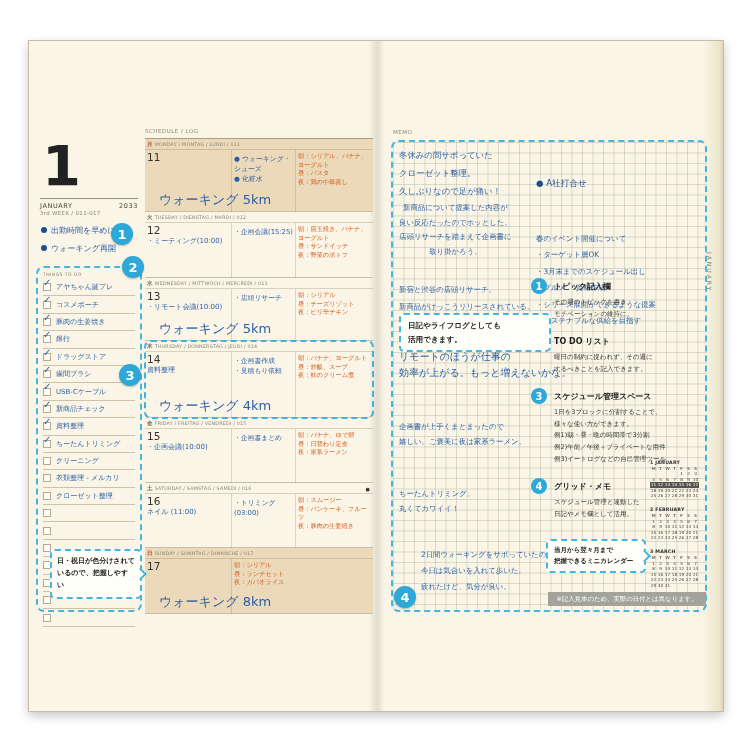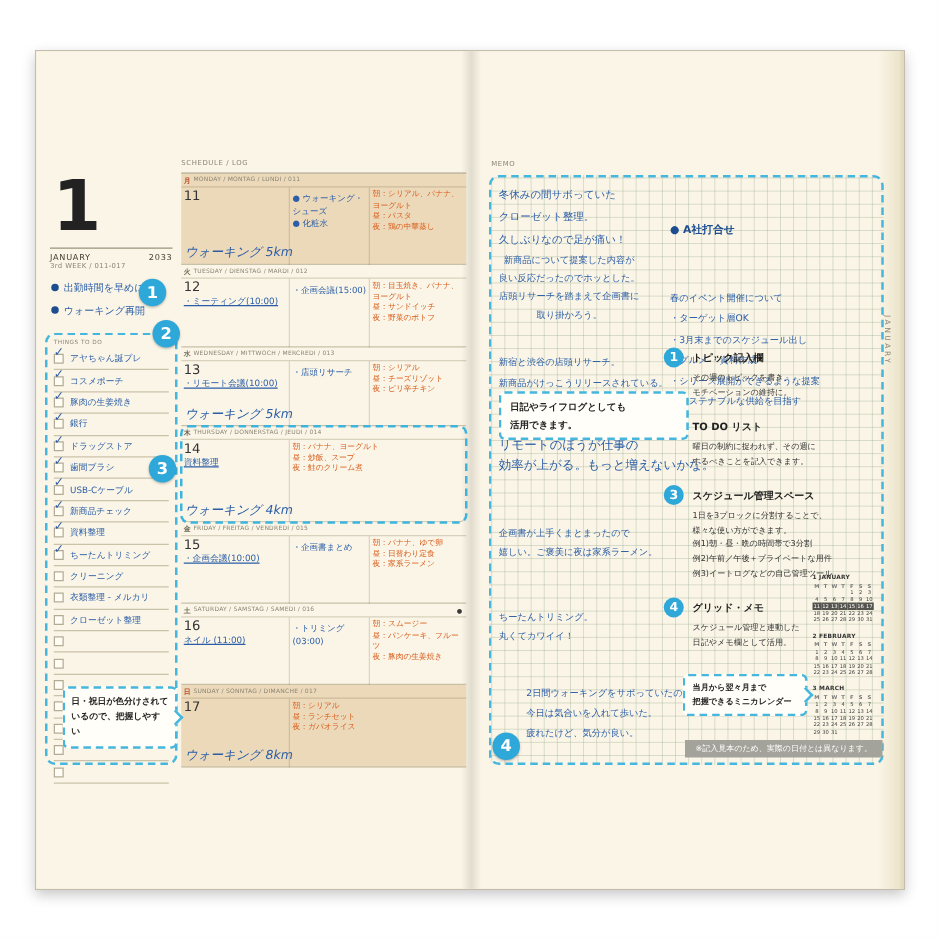--- a/index.html
+++ b/index.html
@@ -42,22 +42,22 @@
   .day-head{display:flex;align-items:center;height:9px;padding:1px 3px 0 2px;
         font-size:4.8px;color:#8b8575;letter-spacing:.2px;border-bottom:1px solid rgba(120,105,70,.25);}
   .day-head .kanji{font-size:5.5px;font-weight:700;margin-right:2px;}
   .day-head .moon{margin-left:auto;font-size:5px;color:#3a3a3a;}
   .day-body{display:flex;height:calc(100% - 10px);}
   .col1{position:relative;width:87px;border-right:1px solid rgba(90,70,30,.18);padding:1px 2px;box-sizing:border-box;}
   .col2{width:64px;border-right:1px solid rgba(90,70,30,.18);padding:4px 2px;box-sizing:border-box;
         font-size:6.8px;color:#2b5ea7;white-space:pre-line;line-height:1.5;}
   .col3{flex:1;padding:2px 2px;font-size:6.2px;color:#d95b1a;white-space:pre-line;line-height:1.4;}
   .date{font-size:10.5px;color:#333;font-weight:500;}
-  .c1-items{font-size:7px;color:#2b5ea7;white-space:pre-line;line-height:1.45;text-decoration:underline;}
-  .c1-log{position:absolute;left:3px;bottom:3px;font-size:10px;color:#2b5ea7;white-space:nowrap;font-style:italic;}
+  .c1-items{font-size:7px;color:#2b5ea7;white-space:pre-line;line-height:1.45;}
+  .c1-log{position:absolute;left:14px;bottom:3px;font-size:13px;color:#2b5ea7;white-space:nowrap;}
 
   
   .badge{position:absolute;width:22px;height:22px;border-radius:50%;background:#2ea7d9;color:#fff;
         font-size:13px;font-weight:700;display:flex;align-items:center;justify-content:center;
         box-shadow:0 1px 2px rgba(0,0,0,.25);z-index:5;}
   .badge-1{left:111px;top:223px;}
   .badge-2{left:122px;top:256px;}
   .badge-3{left:119px;top:364px;}
   .badge-4{left:394px;top:586px;}
 
@@ -79,21 +79,21 @@
         background-size:10.5px 10.5px;border:2px dashed #45b6dd;border-radius:8px;box-sizing:border-box;}
   .hw{position:absolute;color:#2b5ea7;white-space:pre-line;z-index:2;}
   .n1{left:399px;top:146px;font-size:8.4px;line-height:18px;}
   .n2{left:399px;top:201px;font-size:7.4px;line-height:14.5px;text-align:center;}
   .n3{left:399px;top:282px;font-size:7.4px;line-height:16.5px;}
   .n4{left:399px;top:349px;font-size:10px;line-height:15.5px;}
   .n5{left:399px;top:419px;font-size:7.4px;line-height:15px;}
   .n6{left:399px;top:487px;font-size:7.4px;line-height:14.5px;}
   .n7{left:421px;top:547px;font-size:7.4px;line-height:16px;}
   .meeting{left:536px;top:159px;}
-  .meeting-title{font-size:8.6px;font-weight:700;color:#1c4d8f;}
+  .meeting-title{font-size:8.6px;font-weight:400;color:#1c4d8f;}
   .meeting-body{margin-top:22px;font-size:7.4px;line-height:16.4px;color:#2b5ea7;white-space:pre-line;}
 
   
   .features{position:absolute;left:531px;top:278px;width:142px;z-index:3;}
   .feature{margin-bottom:13px;}
   .feature-head{display:flex;align-items:center;}
   .fbadge{width:16px;height:16px;border-radius:50%;background:#2ea7d9;color:#fff;font-size:10px;font-weight:700;
         display:flex;align-items:center;justify-content:center;flex:0 0 auto;margin-right:7px;}
   .ftitle{font-size:8px;font-weight:700;color:#1f1f1f;}
   .fbody{margin:3px 0 0 23px;font-size:6.5px;line-height:1.78;color:#333;white-space:pre-line;}
@@ -259,21 +259,21 @@
         <div class="day-row" style="height: 66px;">
           <div class="day-head">
             <span class="kanji" style="color: rgb(111, 106, 88);">火</span>
             <span>TUESDAY / DIENSTAG / MARDI / 012</span>
           </div>
           <div class="day-body">
             <div class="col1">
               <div class="date">12</div>
               <div class="c1-items">・ミーティング(10:00)</div>
             </div>
-            <div class="col2">・企画会議(15:00)</div>
+            <div class="col2">・企画会議(15:25)</div>
             <div class="col3">朝：目玉焼き、バナナ、ヨーグルト
 昼：サンドイッチ
 夜：野菜のポトフ</div>
           </div>
         </div>
         <div class="day-row" style="height: 63px;">
           <div class="day-head">
             <span class="kanji" style="color: rgb(111, 106, 88);">水</span>
             <span>WEDNESDAY / MITTWOCH / MERCREDI / 013</span>
           </div>
@@ -293,20 +293,22 @@
           <div class="day-head">
             <span class="kanji" style="color: rgb(111, 106, 88);">木</span>
             <span>THURSDAY / DONNERSTAG / JEUDI / 014</span>
           </div>
           <div class="day-body">
             <div class="col1">
               <div class="date">14</div>
               <div class="c1-items">資料整理</div>
               <div class="c1-log">ウォーキング 4km</div>
             </div>
+            <div class="col2">・企画書作成
+・見積もり依頼</div>
             <div class="col3">朝：バナナ、ヨーグルト
 昼：炒飯、スープ
 夜：鮭のクリーム煮</div>
           </div>
         </div>
         <div class="day-row" style="height: 65px;">
           <div class="day-head">
             <span class="kanji" style="color: rgb(111, 106, 88);">金</span>
             <span>FRIDAY / FREITAG / VENDREDI / 015</span>
           </div>

